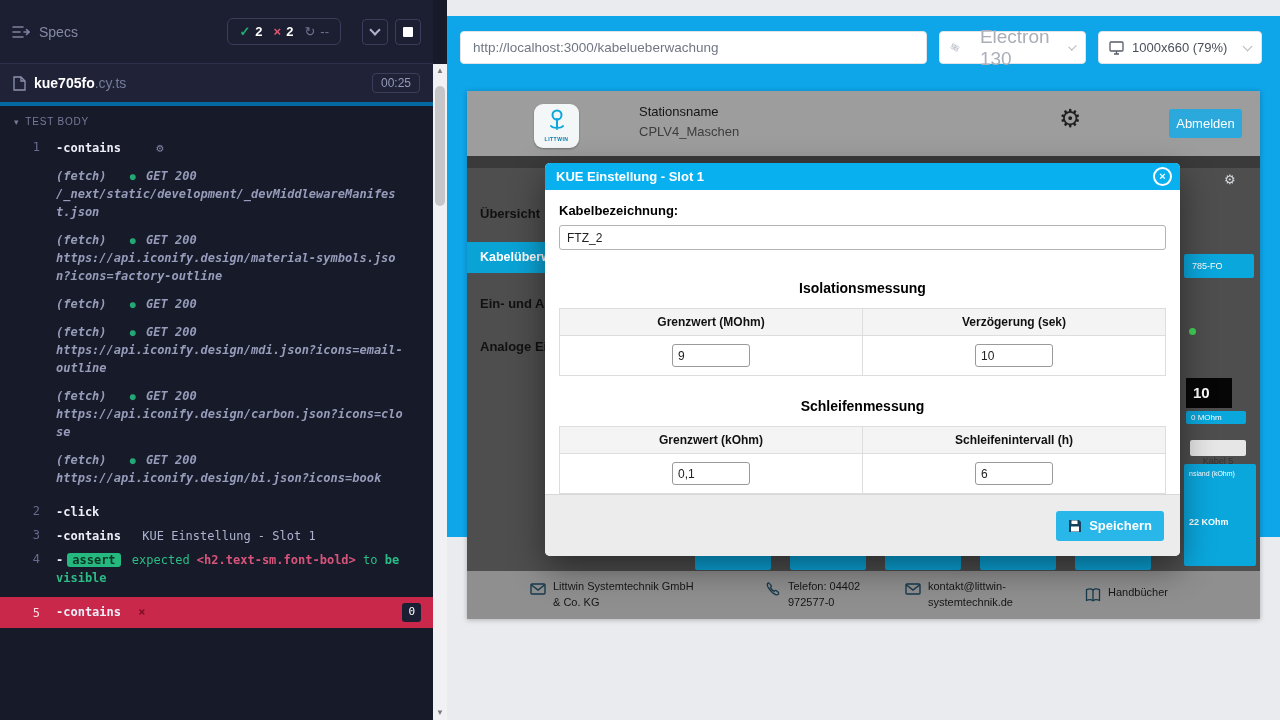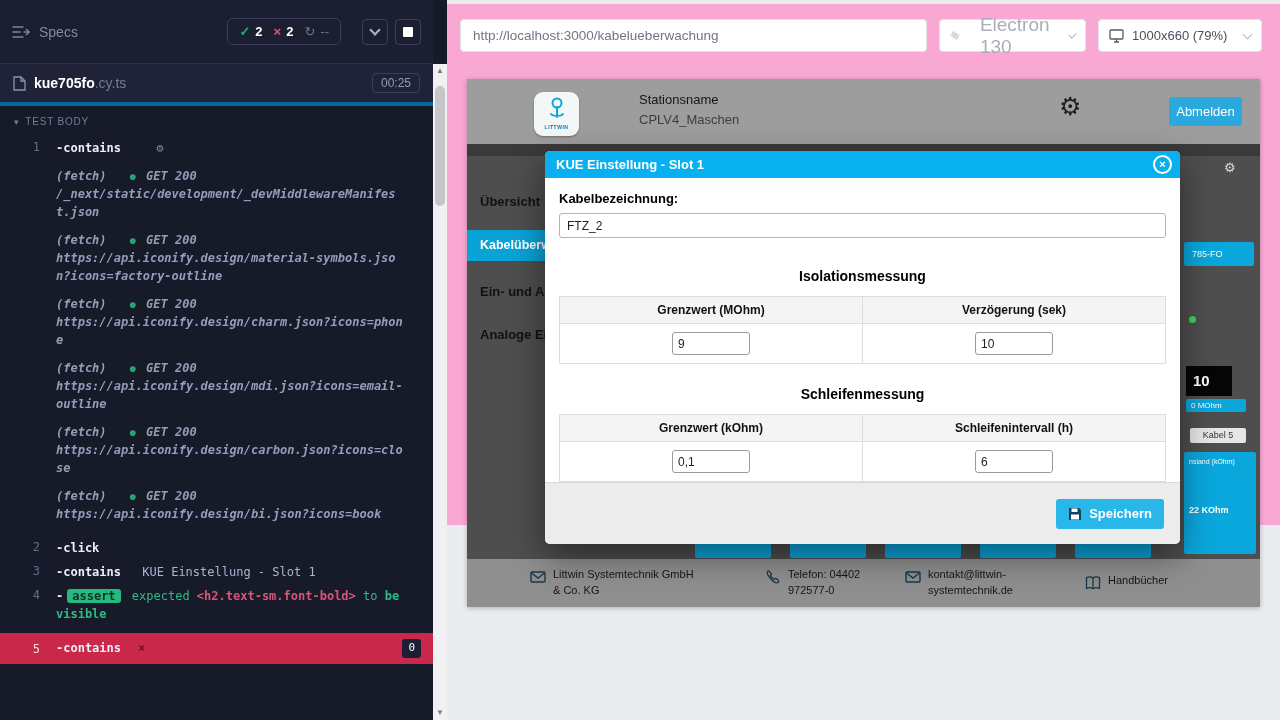--- a/index.html
+++ b/index.html
@@ -52,21 +52,21 @@
   .fail-cross { color:#7d0d26; font-weight:bold; margin-left:10px; }
   .count-badge { background:#1b1f33; color:#fff; border-radius:3px; padding:1px 6px; font-size:11px; float:right; margin-right:-12px; }
 
   
   #scrollbar { position:absolute; left:433px; top:0; width:14px; height:720px; background:#171a29; }
   #scrollbar .track { position:absolute; left:0; top:64px; bottom:0; width:14px; background:#f1f1f3; }
   .sb-arrow { position:absolute; left:0; width:14px; height:14px; color:#7b7b7b; font-size:8px; text-align:center; line-height:14px; cursor:pointer; }
   .sb-thumb { position:absolute; left:2px; top:22px; width:10px; height:120px; background:#c6c6c9; border-radius:5px; cursor:pointer; }
 
   
-  #right { position:absolute; left:447px; top:4px; width:833px; height:521px; background:#f9a8d4; }
+  #right { position:absolute; left:447px; top:16px; width:833px; height:521px; background:#0ea5e9; }
   #url-input { position:absolute; left:13px; top:15px; width:467px; height:33px; background:#fff; border:1px solid #e0e4e9; border-radius:4px; padding:0 12px; font-size:13.5px; color:#707683; font-family:"Liberation Sans",sans-serif; }
   .select { position:absolute; top:15px; height:33px; background:#fff; border:1px solid #e0e4e9; border-radius:4px; display:flex; align-items:center; padding:0 10px; gap:8px; cursor:pointer; }
   #browser-select { left:492px; width:147px; color:#a9aeb8; font-size:19px;gap:20px; }
   #viewport-select { left:651px; width:164px; color:#4a505a; font-size:13px; }
   .sel-arrow { width:7px; height:7px; border-right:1.5px solid #b4b9c2; border-bottom:1.5px solid #b4b9c2; transform:rotate(45deg); margin-left:auto; margin-top:-3px; }
 
   
   #app { position:absolute; left:20px; top:75px; width:793px; height:528px; background:#4e4e4e; box-shadow:0 1px 5px rgba(0,0,0,.25); }
   #app-header { position:absolute; left:0; top:0; width:100%; height:65px; background:#9d9d9d; }
   #app-logo { position:absolute; left:67px; top:13px; width:45px; height:44px; background:#f4f7f8; border-radius:9px; box-shadow:0 1px 2px rgba(0,0,0,.3); text-align:center; padding-top:4px; }
@@ -82,21 +82,21 @@
   .nav-item { position:absolute; left:13px; font-size:13px; font-weight:bold; color:#111; white-space:nowrap; cursor:pointer; }
   .nav-item.active { left:0; width:112px; height:31px; background:#0aa3d6; color:#fff; line-height:31px; padding-left:13px; font-size:12.5px; overflow:hidden; }
 
   
   .strip-gear { position:absolute; left:757px; top:4px; font-size:13px; color:#d5d9dc; cursor:pointer; }
   .chip { position:absolute; background:#0aa7dd; color:#fff; border-radius:2px; }
   .chip-device { left:717px; top:86px; width:70px; height:24px; font-size:9px; padding:7px 0 0 8px; }
   .green-dot { position:absolute; left:722px; top:160px; width:7px; height:7px; border-radius:50%; background:#43d157; }
   .black-box { position:absolute; left:719px; top:210px; width:46px; height:30px; background:#060606; color:#fff; font-size:15px; font-weight:bold; padding:6px 0 0 7px; }
   .chip-unit { left:719px; top:243px; width:60px; height:13px; font-size:8px; padding:2px 0 0 5px; }
-  .white-chip { position:absolute; left:723px; top:272px; width:56px; height:15px; background:#e6e6e6; color:#333; font-size:9px; text-align:center; padding-top:2px; border-radius:2px; }
+  .white-chip { position:absolute; left:723px; top:272px; width:56px; height:15px; background:#e6e6e6; color:#333; font-size:9px; text-align:center; padding-top:16px; border-radius:2px; }
   .chip-big { left:717px; top:296px; width:72px; height:96px; font-size:7px; padding:6px 0 0 5px; }
   .chip-big .kohm { font-size:9px; margin-top:40px; font-weight:bold; }
   .chip-bottom { left:717px; top:382px; width:72px; height:16px; }
   #bottom-btn-row { position:absolute; left:228px; top:384px; display:flex; gap:19px; }
   #bottom-btn-row .stub { width:76px; height:18px; background:#0aa7dd; border-radius:2px; }
 
   
   #app-footer { position:absolute; left:0; bottom:0; width:100%; height:48px; background:#8f8f8f; font-size:11px; color:#161616; }
   .foot-item { position:absolute; top:8px; display:flex; gap:7px; }
   .foot-icon { width:16px; height:16px; flex-shrink:0; margin-top:2px; }
@@ -196,21 +196,20 @@
           </div>
           <div class="fetch-url">https://api.iconify.design/material-symbols.json?icons=factory-outline</div>
         </div>
 
         <div class="fetch">
           <div class="fetch-line1">
             <span class="fetch-tag">(fetch)</span>
             <span class="fetch-dot">●</span>
             <span class="fetch-method">GET 200</span>
           </div>
-          <div class="fetch-url">https://api.iconify.design/charm.json?icons=phone</div>
         </div>
 
         <div class="fetch">
           <div class="fetch-line1">
             <span class="fetch-tag">(fetch)</span>
             <span class="fetch-dot">●</span>
             <span class="fetch-method">GET 200</span>
           </div>
           <div class="fetch-url">https://api.iconify.design/mdi.json?icons=email-outline</div>
         </div>

